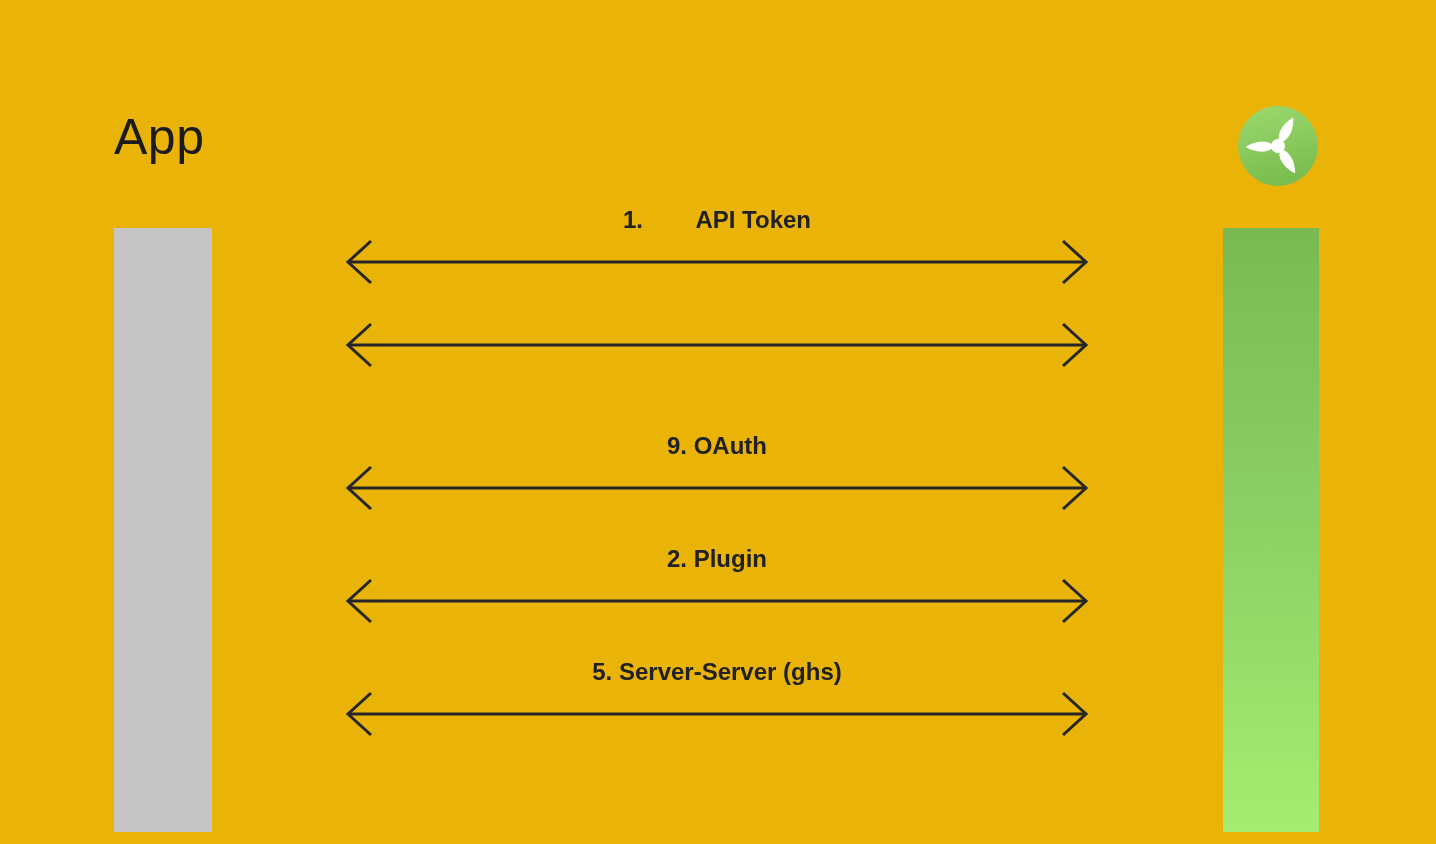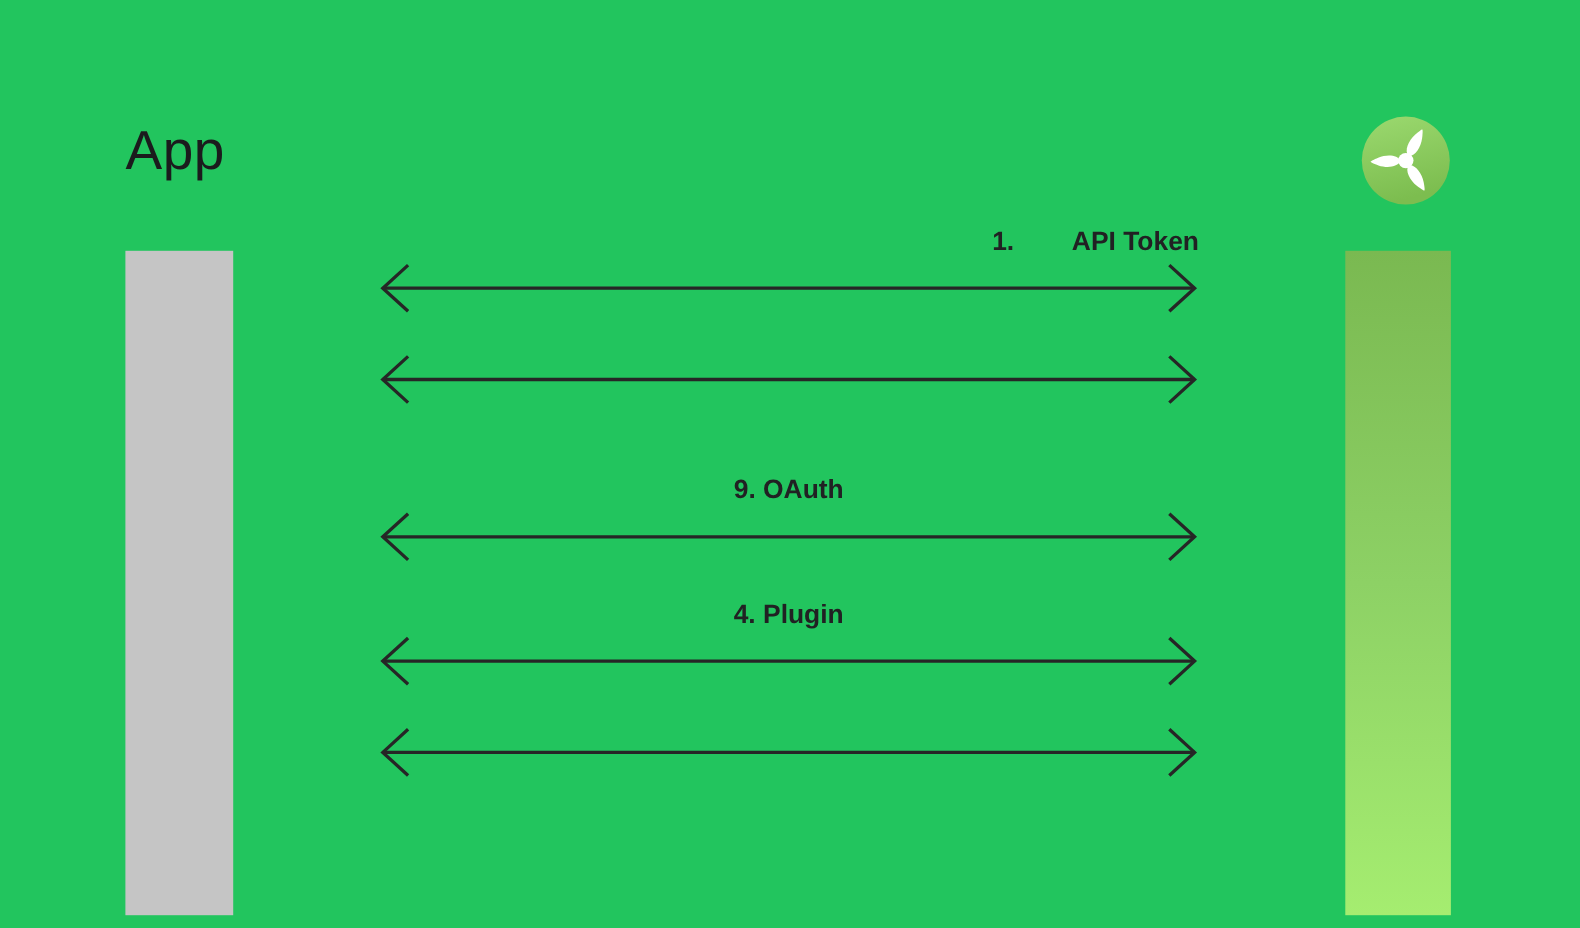--- a/index.html
+++ b/index.html
@@ -5,21 +5,21 @@
   html, body {
     margin: 0;
     padding: 0;
     background: #ffffff;
     font-family: "Liberation Sans", sans-serif;
   }
   .canvas {
     position: relative;
     width: 1436px;
     height: 844px;
-    background: #22c55e;
+    background: #eab308;
     overflow: hidden;
   }
   .app-title {
     position: absolute;
     left: 114px;
     top: 108px;
     font-size: 50px;
     font-weight: 400;
     color: #1b1b1d;
     letter-spacing: 0.5px;
@@ -57,21 +57,21 @@
     font-weight: 700;
     color: #212123;
     white-space: pre;
     height: 30px;
     line-height: 28px;
   }
   .arrow-svg {
     display: block;
     margin-top: 2px;
   }
-  .conn-1 { top: 206px; text-align: right; }
+  .conn-1 { top: 206px; }
   .conn-2 { top: 319px; }
   .conn-3 { top: 432px; }
   .conn-4 { top: 545px; }
   .conn-5 { top: 658px; }
 </style>
 </head>
 <body>
 
 <div class="canvas">
 
@@ -123,31 +123,32 @@
     <svg class="arrow-svg" width="746" height="48">
       <g stroke="#262626" stroke-width="3" fill="none">
         <line x1="4" y1="24" x2="742" y2="24"></line>
         <polyline points="27,3 4,24 27,45"></polyline>
         <polyline points="719,3 742,24 719,45"></polyline>
       </g>
     </svg>
   </div>
 
   <div class="conn conn-4">
-    <div class="conn-label">4. Plugin</div>
+    <div class="conn-label">2. Plugin</div>
     <svg class="arrow-svg" width="746" height="48">
       <g stroke="#262626" stroke-width="3" fill="none">
         <line x1="4" y1="24" x2="742" y2="24"></line>
         <polyline points="27,3 4,24 27,45"></polyline>
         <polyline points="719,3 742,24 719,45"></polyline>
       </g>
     </svg>
   </div>
 
   <div class="conn conn-5">
+    <div class="conn-label">5. Server-Server (ghs)</div>
     <svg class="arrow-svg" width="746" height="48">
       <g stroke="#262626" stroke-width="3" fill="none">
         <line x1="4" y1="24" x2="742" y2="24"></line>
         <polyline points="27,3 4,24 27,45"></polyline>
         <polyline points="719,3 742,24 719,45"></polyline>
       </g>
     </svg>
   </div>
 
 </div>

